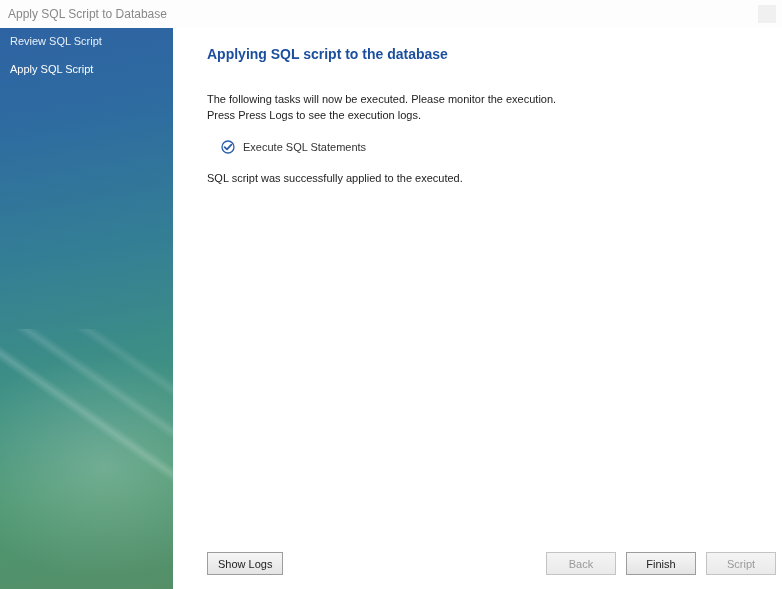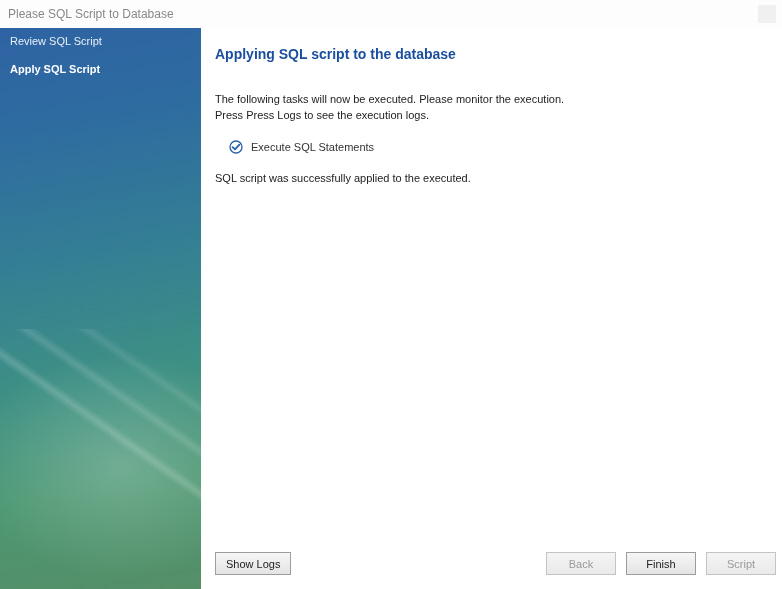--- a/index.html
+++ b/index.html
@@ -29,21 +29,21 @@
     top: 5px;
     width: 18px;
     height: 18px;
     background: #f0f0f0;
   }
   .content {
     display: flex;
     height: 561px;
   }
   .sidebar {
-    width: 201px;
+    width: 173px;
     height: 100%;
     background:
       radial-gradient(ellipse 220px 160px at 60% 78%, rgba(255,255,255,0.22), rgba(255,255,255,0) 70%),
       linear-gradient(170deg, #2e63a3 0%, #2e6ca0 18%, #347e95 40%, #3e9084 62%, #4b9772 80%, #558f68 100%);
     color: #fff;
     position: relative;
     overflow: hidden;
   }
   .sidebar::after {
     content: "";
@@ -57,30 +57,31 @@
       linear-gradient(35deg, rgba(255,255,255,0) 56%, rgba(255,255,255,0.14) 58%, rgba(255,255,255,0) 60%),
       linear-gradient(35deg, rgba(255,255,255,0) 66%, rgba(255,255,255,0.10) 68%, rgba(255,255,255,0) 70%);
     pointer-events: none;
   }
   .side-item {
     padding: 7px 10px;
     font-size: 11px;
     color: #e8f0f8;
   }
   .side-item.active {
-    font-weight: bold;
+    font-weight: normal;
     color: #ffffff;
     padding-top: 9px;
     padding-bottom: 9px;
   }
   .main {
     flex: 1;
     position: relative;
     padding: 18px 4px 0 14px;
     background: #fff;
+    margin-left: 20px;
   }
   .heading {
     color: #1b4f9e;
     font-size: 14px;
     font-weight: bold;
     margin-bottom: 30px;
   }
   .body-text {
     color: #222;
     font-size: 11px;
@@ -128,21 +129,21 @@
     border-color: #c4c4c4;
     cursor: default;
   }
   .spacer { flex: 1; }
   .btn-group { display: flex; gap: 10px; }
 </style>
 </head>
 <body>
 
 <div class="titlebar">
-  <span>Please SQL Script to Database</span>
+  <span>Apply SQL Script to Database</span>
   <div class="winbtn"></div>
 </div>
 
 <div class="content">
 
   <div class="sidebar">
     <div class="side-item">
       <span>Review SQL Script</span>
     </div>
     <div class="side-item active">

